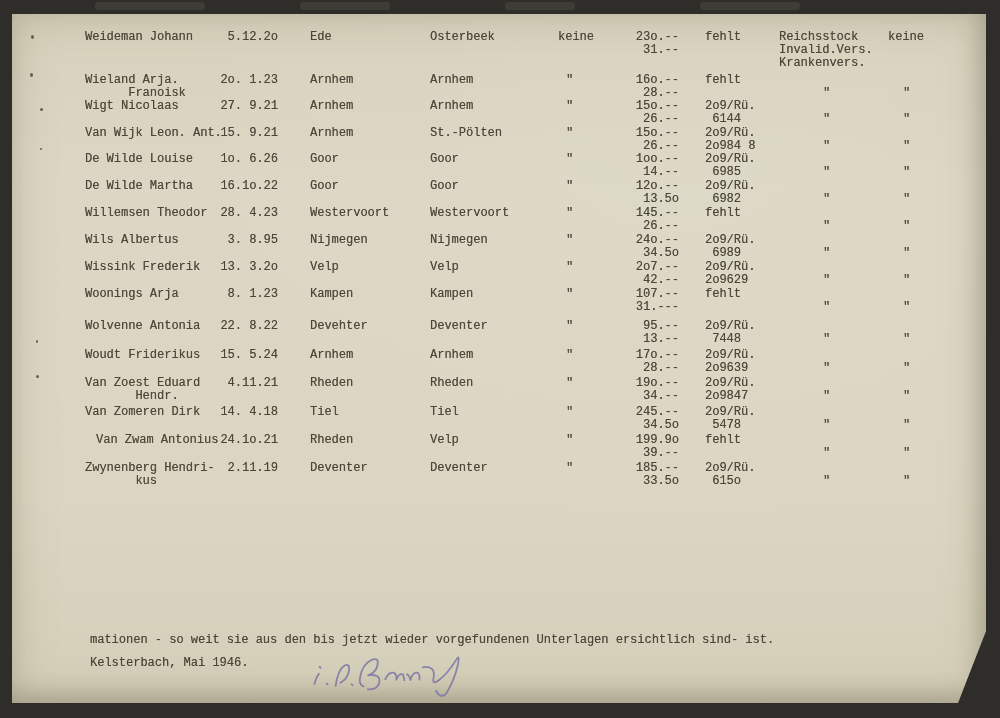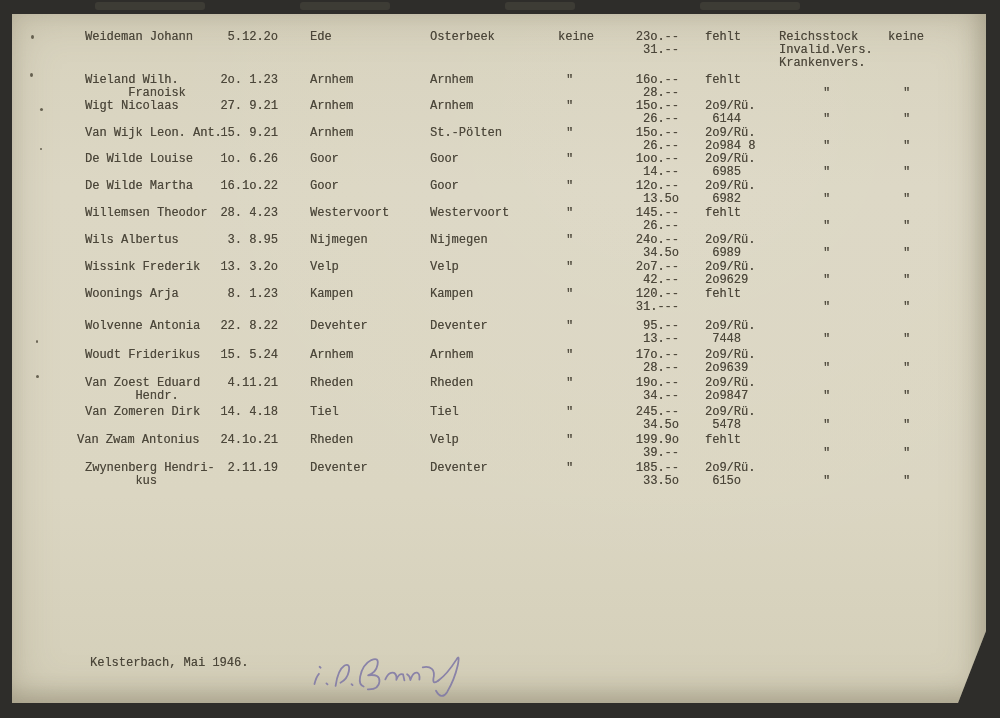--- a/index.html
+++ b/index.html
@@ -49,21 +49,21 @@
           <span class="cell" style="left: 546px; top: 17px; color: rgb(75, 70, 57);">keine</span>
           <span class="cell r" style="right: 307px; top: 17px; color: rgb(75, 70, 57);">23o.--</span>
           <span class="cell r" style="right: 307px; top: 30px; color: rgb(75, 70, 57);">31.--</span>
           <span class="cell" style="left: 693px; top: 17px; color: rgb(75, 70, 57);">fehlt</span>
           <span class="cell" style="left: 767px; top: 17px; color: rgb(75, 70, 57);">Reichsstock</span>
           <span class="cell" style="left: 767px; top: 30px; color: rgb(75, 70, 57);">Invalid.Vers.</span>
           <span class="cell" style="left: 767px; top: 43px; color: rgb(75, 70, 57);">Krankenvers.</span>
           <span class="cell" style="left: 876px; top: 17px; color: rgb(75, 70, 57);">keine</span>
         </div>
         <div>
-          <span class="cell" style="left: 73px; top: 60px; color: rgb(75, 70, 57);">Wieland Wilh.</span>
+          <span class="cell" style="left: 73px; top: 60px; color: rgb(75, 70, 57);">Wieland Arja.</span>
           <span class="cell" style="left: 73px; top: 73px; color: rgb(75, 70, 57);">      Franoisk</span>
           <span class="cell r" style="right: 708px; top: 60px; color: rgb(75, 70, 57);">2o. 1.23</span>
           <span class="cell" style="left: 298px; top: 60px; color: rgb(75, 70, 57);">Arnhem</span>
           <span class="cell" style="left: 418px; top: 60px; color: rgb(75, 70, 57);">Arnhem</span>
           <span class="cell" style="left: 554px; top: 60px; color: rgb(75, 70, 57);">"</span>
           <span class="cell r" style="right: 307px; top: 60px; color: rgb(75, 70, 57);">16o.--</span>
           <span class="cell r" style="right: 307px; top: 73px; color: rgb(75, 70, 57);">28.--</span>
           <span class="cell" style="left: 693px; top: 60px; color: rgb(75, 70, 57);">fehlt</span>
           <span class="cell" style="left: 811px; top: 73px; color: rgb(75, 70, 57);">"</span>
           <span class="cell" style="left: 891px; top: 73px; color: rgb(75, 70, 57);">"</span>
@@ -157,21 +157,21 @@
           <span class="cell" style="left: 693px; top: 260px; color: rgb(75, 70, 57);">2o9629</span>
           <span class="cell" style="left: 811px; top: 260px; color: rgb(75, 70, 57);">"</span>
           <span class="cell" style="left: 891px; top: 260px; color: rgb(75, 70, 57);">"</span>
         </div>
         <div>
           <span class="cell" style="left: 73px; top: 274px; color: rgb(75, 70, 57);">Woonings Arja</span>
           <span class="cell r" style="right: 708px; top: 274px; color: rgb(75, 70, 57);">8. 1.23</span>
           <span class="cell" style="left: 298px; top: 274px; color: rgb(75, 70, 57);">Kampen</span>
           <span class="cell" style="left: 418px; top: 274px; color: rgb(75, 70, 57);">Kampen</span>
           <span class="cell" style="left: 554px; top: 274px; color: rgb(75, 70, 57);">"</span>
-          <span class="cell r" style="right: 307px; top: 274px; color: rgb(75, 70, 57);">120.--</span>
+          <span class="cell r" style="right: 307px; top: 274px; color: rgb(75, 70, 57);">107.--</span>
           <span class="cell r" style="right: 307px; top: 287px; color: rgb(75, 70, 57);">31.---</span>
           <span class="cell" style="left: 693px; top: 274px; color: rgb(75, 70, 57);">fehlt</span>
           <span class="cell" style="left: 811px; top: 287px; color: rgb(75, 70, 57);">"</span>
           <span class="cell" style="left: 891px; top: 287px; color: rgb(75, 70, 57);">"</span>
         </div>
         <div>
           <span class="cell" style="left: 73px; top: 306px; color: rgb(75, 70, 57);">Wolvenne Antonia</span>
           <span class="cell r" style="right: 708px; top: 306px; color: rgb(75, 70, 57);">22. 8.22</span>
           <span class="cell" style="left: 298px; top: 306px; color: rgb(75, 70, 57);">Devehter</span>
           <span class="cell" style="left: 418px; top: 306px; color: rgb(75, 70, 57);">Deventer</span>
@@ -217,21 +217,21 @@
           <span class="cell" style="left: 418px; top: 392px; color: rgb(75, 70, 57);">Tiel</span>
           <span class="cell" style="left: 554px; top: 392px; color: rgb(75, 70, 57);">"</span>
           <span class="cell r" style="right: 307px; top: 392px; color: rgb(75, 70, 57);">245.--</span>
           <span class="cell r" style="right: 307px; top: 405px; color: rgb(75, 70, 57);">34.5o</span>
           <span class="cell" style="left: 693px; top: 392px; color: rgb(75, 70, 57);">2o9/Rü.</span>
           <span class="cell" style="left: 693px; top: 405px; color: rgb(75, 70, 57);"> 5478</span>
           <span class="cell" style="left: 811px; top: 405px; color: rgb(75, 70, 57);">"</span>
           <span class="cell" style="left: 891px; top: 405px; color: rgb(75, 70, 57);">"</span>
         </div>
         <div>
-          <span class="cell" style="left: 65px; top: 420px; color: rgb(75, 70, 57);">Van Zwam Antonius</span>
+          <span class="cell" style="left: 84px; top: 420px; color: rgb(75, 70, 57);">Van Zwam Antonius</span>
           <span class="cell r" style="right: 708px; top: 420px; color: rgb(75, 70, 57);">24.1o.21</span>
           <span class="cell" style="left: 298px; top: 420px; color: rgb(75, 70, 57);">Rheden</span>
           <span class="cell" style="left: 418px; top: 420px; color: rgb(75, 70, 57);">Velp</span>
           <span class="cell" style="left: 554px; top: 420px; color: rgb(75, 70, 57);">"</span>
           <span class="cell r" style="right: 307px; top: 420px; color: rgb(75, 70, 57);">199.9o</span>
           <span class="cell r" style="right: 307px; top: 433px; color: rgb(75, 70, 57);">39.--</span>
           <span class="cell" style="left: 693px; top: 420px; color: rgb(75, 70, 57);">fehlt</span>
           <span class="cell" style="left: 811px; top: 433px; color: rgb(75, 70, 57);">"</span>
           <span class="cell" style="left: 891px; top: 433px; color: rgb(75, 70, 57);">"</span>
         </div>
@@ -251,20 +251,21 @@
         </div>
       </div>
 
     <div class="speck" style="left:19px;top:21px;width:3px;height:4px;"></div>
     <div class="speck" style="left:18px;top:59px;width:3px;height:4px;"></div>
     <div class="speck" style="left:28px;top:94px;width:3px;height:3px;"></div>
     <div class="speck" style="left:28px;top:134px;width:2px;height:2px;"></div>
     <div class="speck" style="left:24px;top:326px;width:2px;height:3px;"></div>
     <div class="speck" style="left:24px;top:361px;width:3px;height:3px;"></div>
 
+    <div class="footer-line" style="left: 78px; top: 620px; color: rgb(75, 70, 57);">mationen - so weit sie aus den bis jetzt wieder vorgefundenen Unterlagen ersichtlich sind- ist.</div>
     <div class="footer-line" style="left: 78px; top: 643px; color: rgb(75, 70, 57);">Kelsterbach, Mai 1946.</div>
 
     <svg class="signature" width="170" height="62" viewBox="0 0 170 62" aria-label="">
       <g fill="none" stroke="#7e77a6" stroke-width="1.8" stroke-linecap="round" stroke-linejoin="round">
         <path d="M7 38 Q9 31 12 28"></path>
         <path d="M13 21 L14 22"></path>
         <path d="M19 38 L20 39"></path>
         <path d="M28 41 Q31 25 38 21 Q44 19 42 27 Q40 35 33 38"></path>
         <path d="M44 40 L45 41"></path>
         <path d="M56 43 Q51 41 53 33 Q56 21 65 17 Q73 14 71 22 Q69 30 61 32 Q73 31 72 39 Q71 47 60 46"></path>

